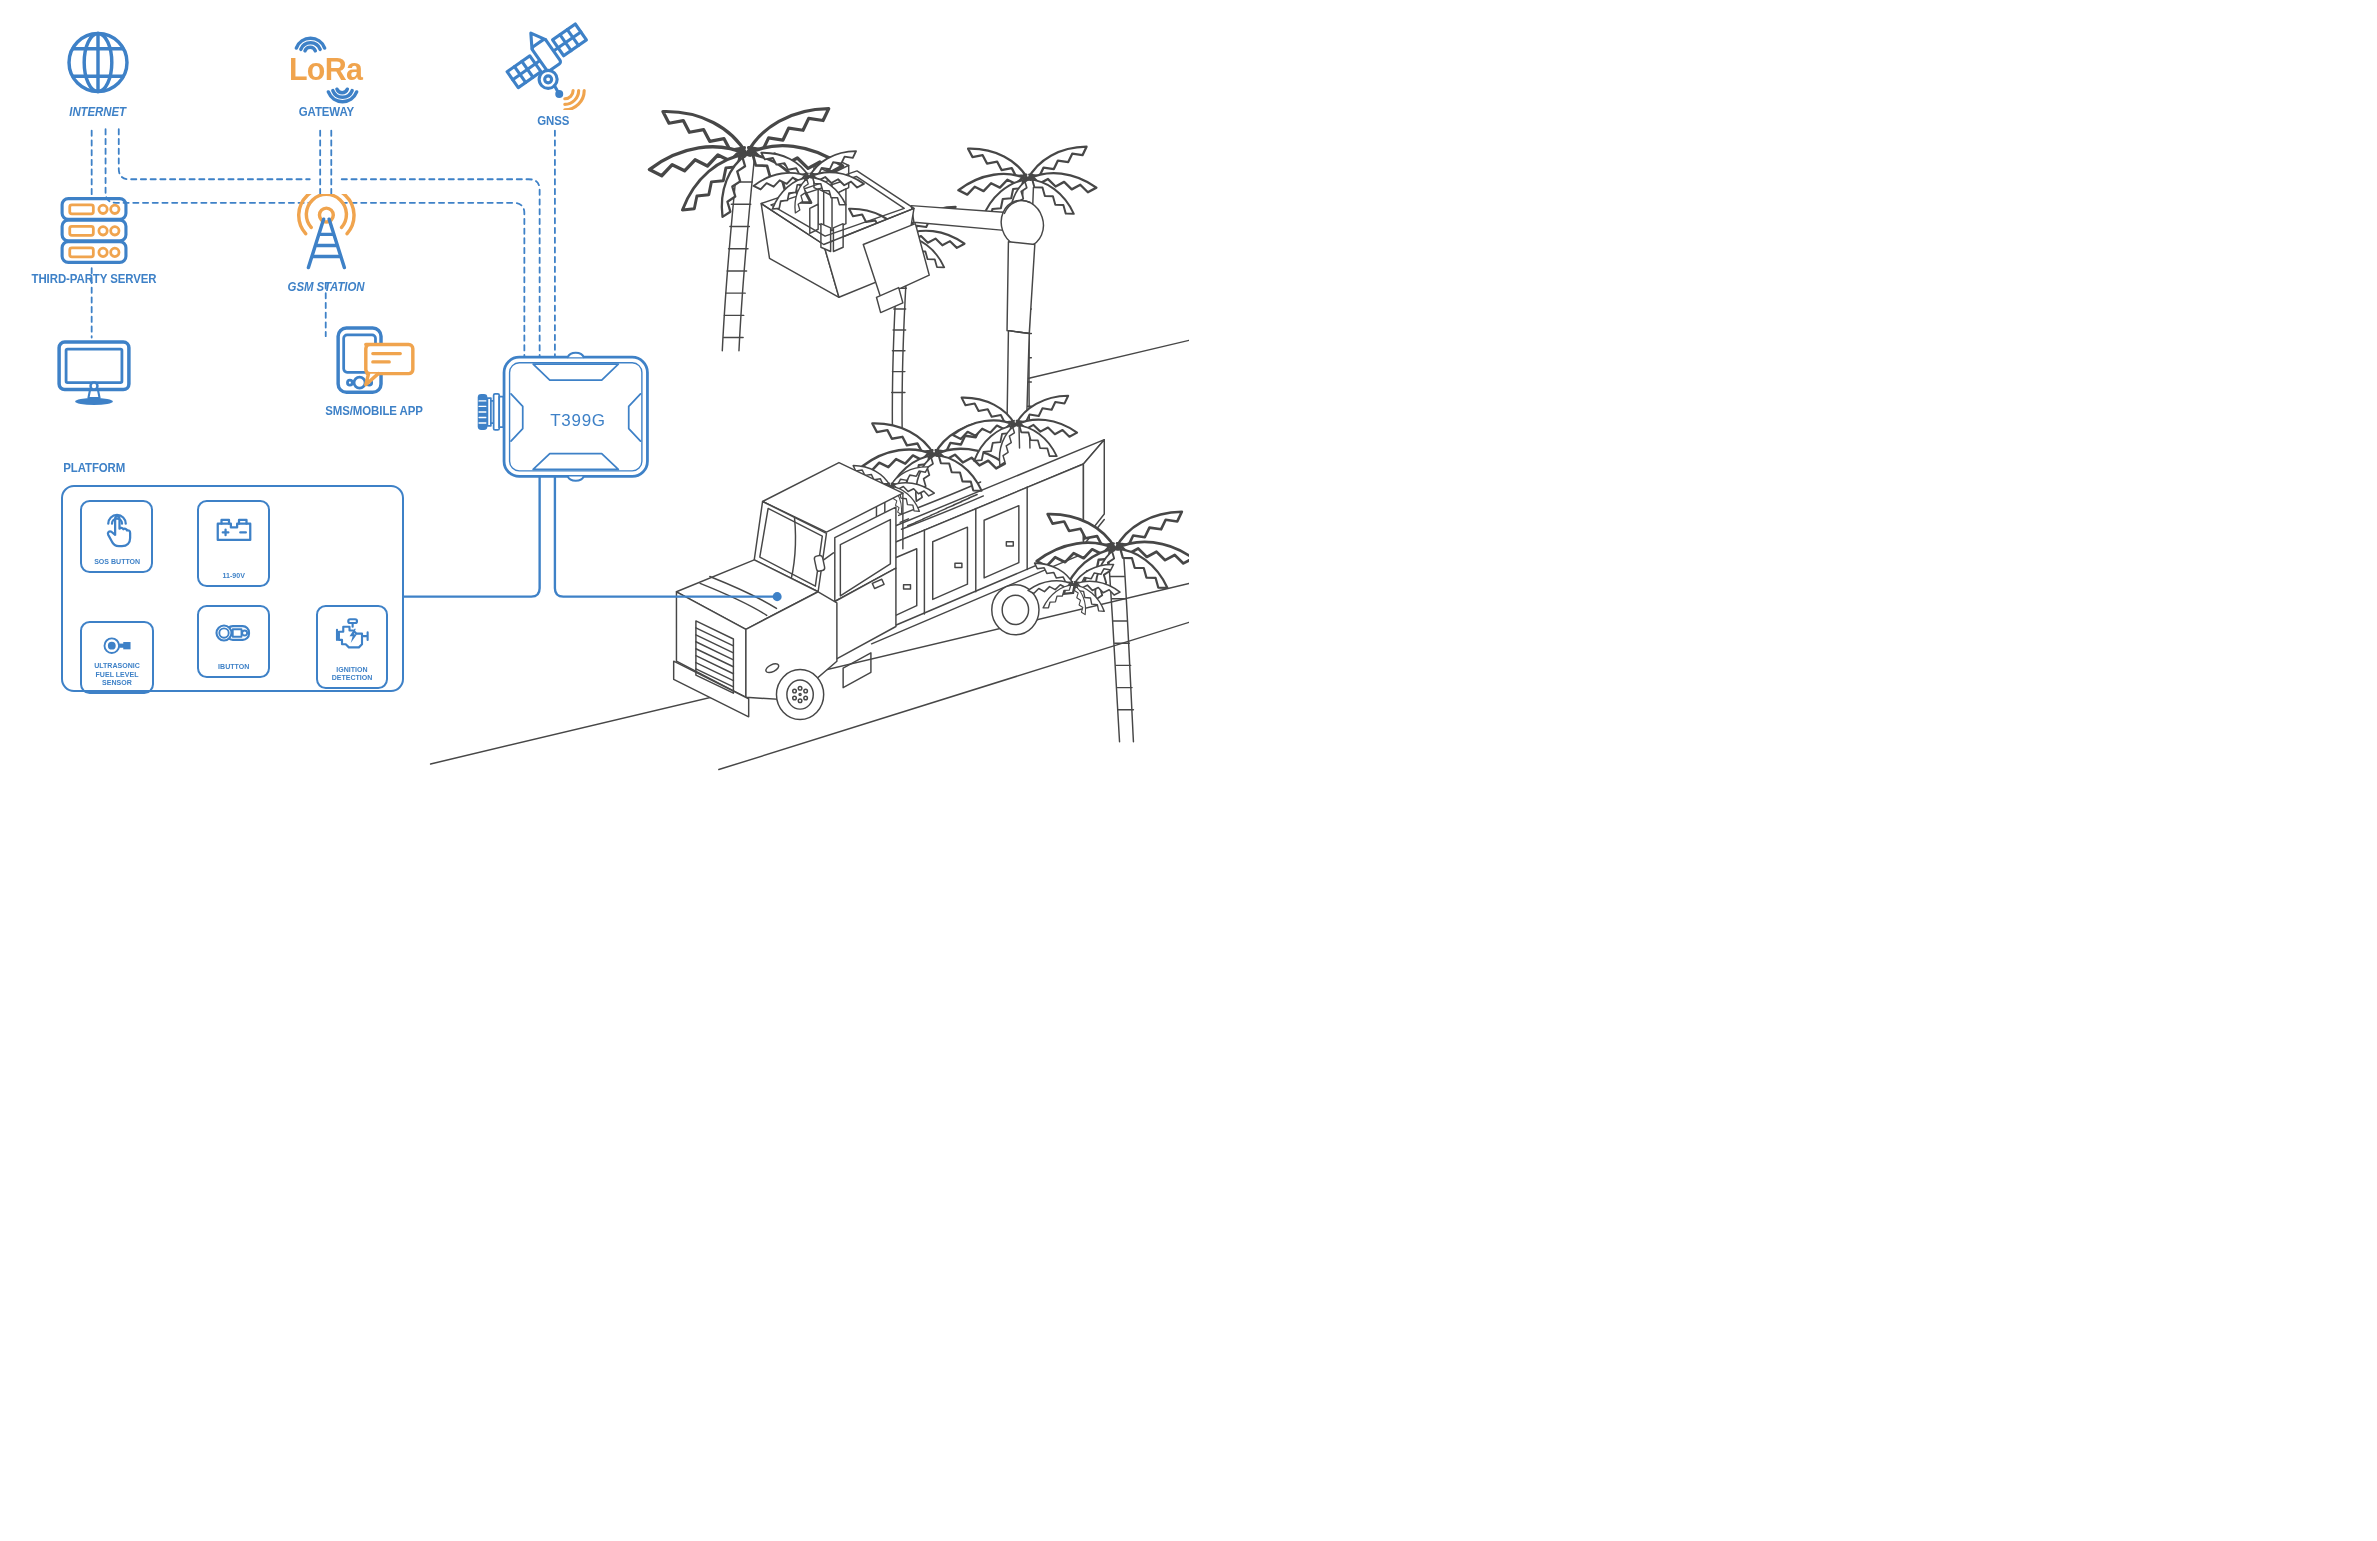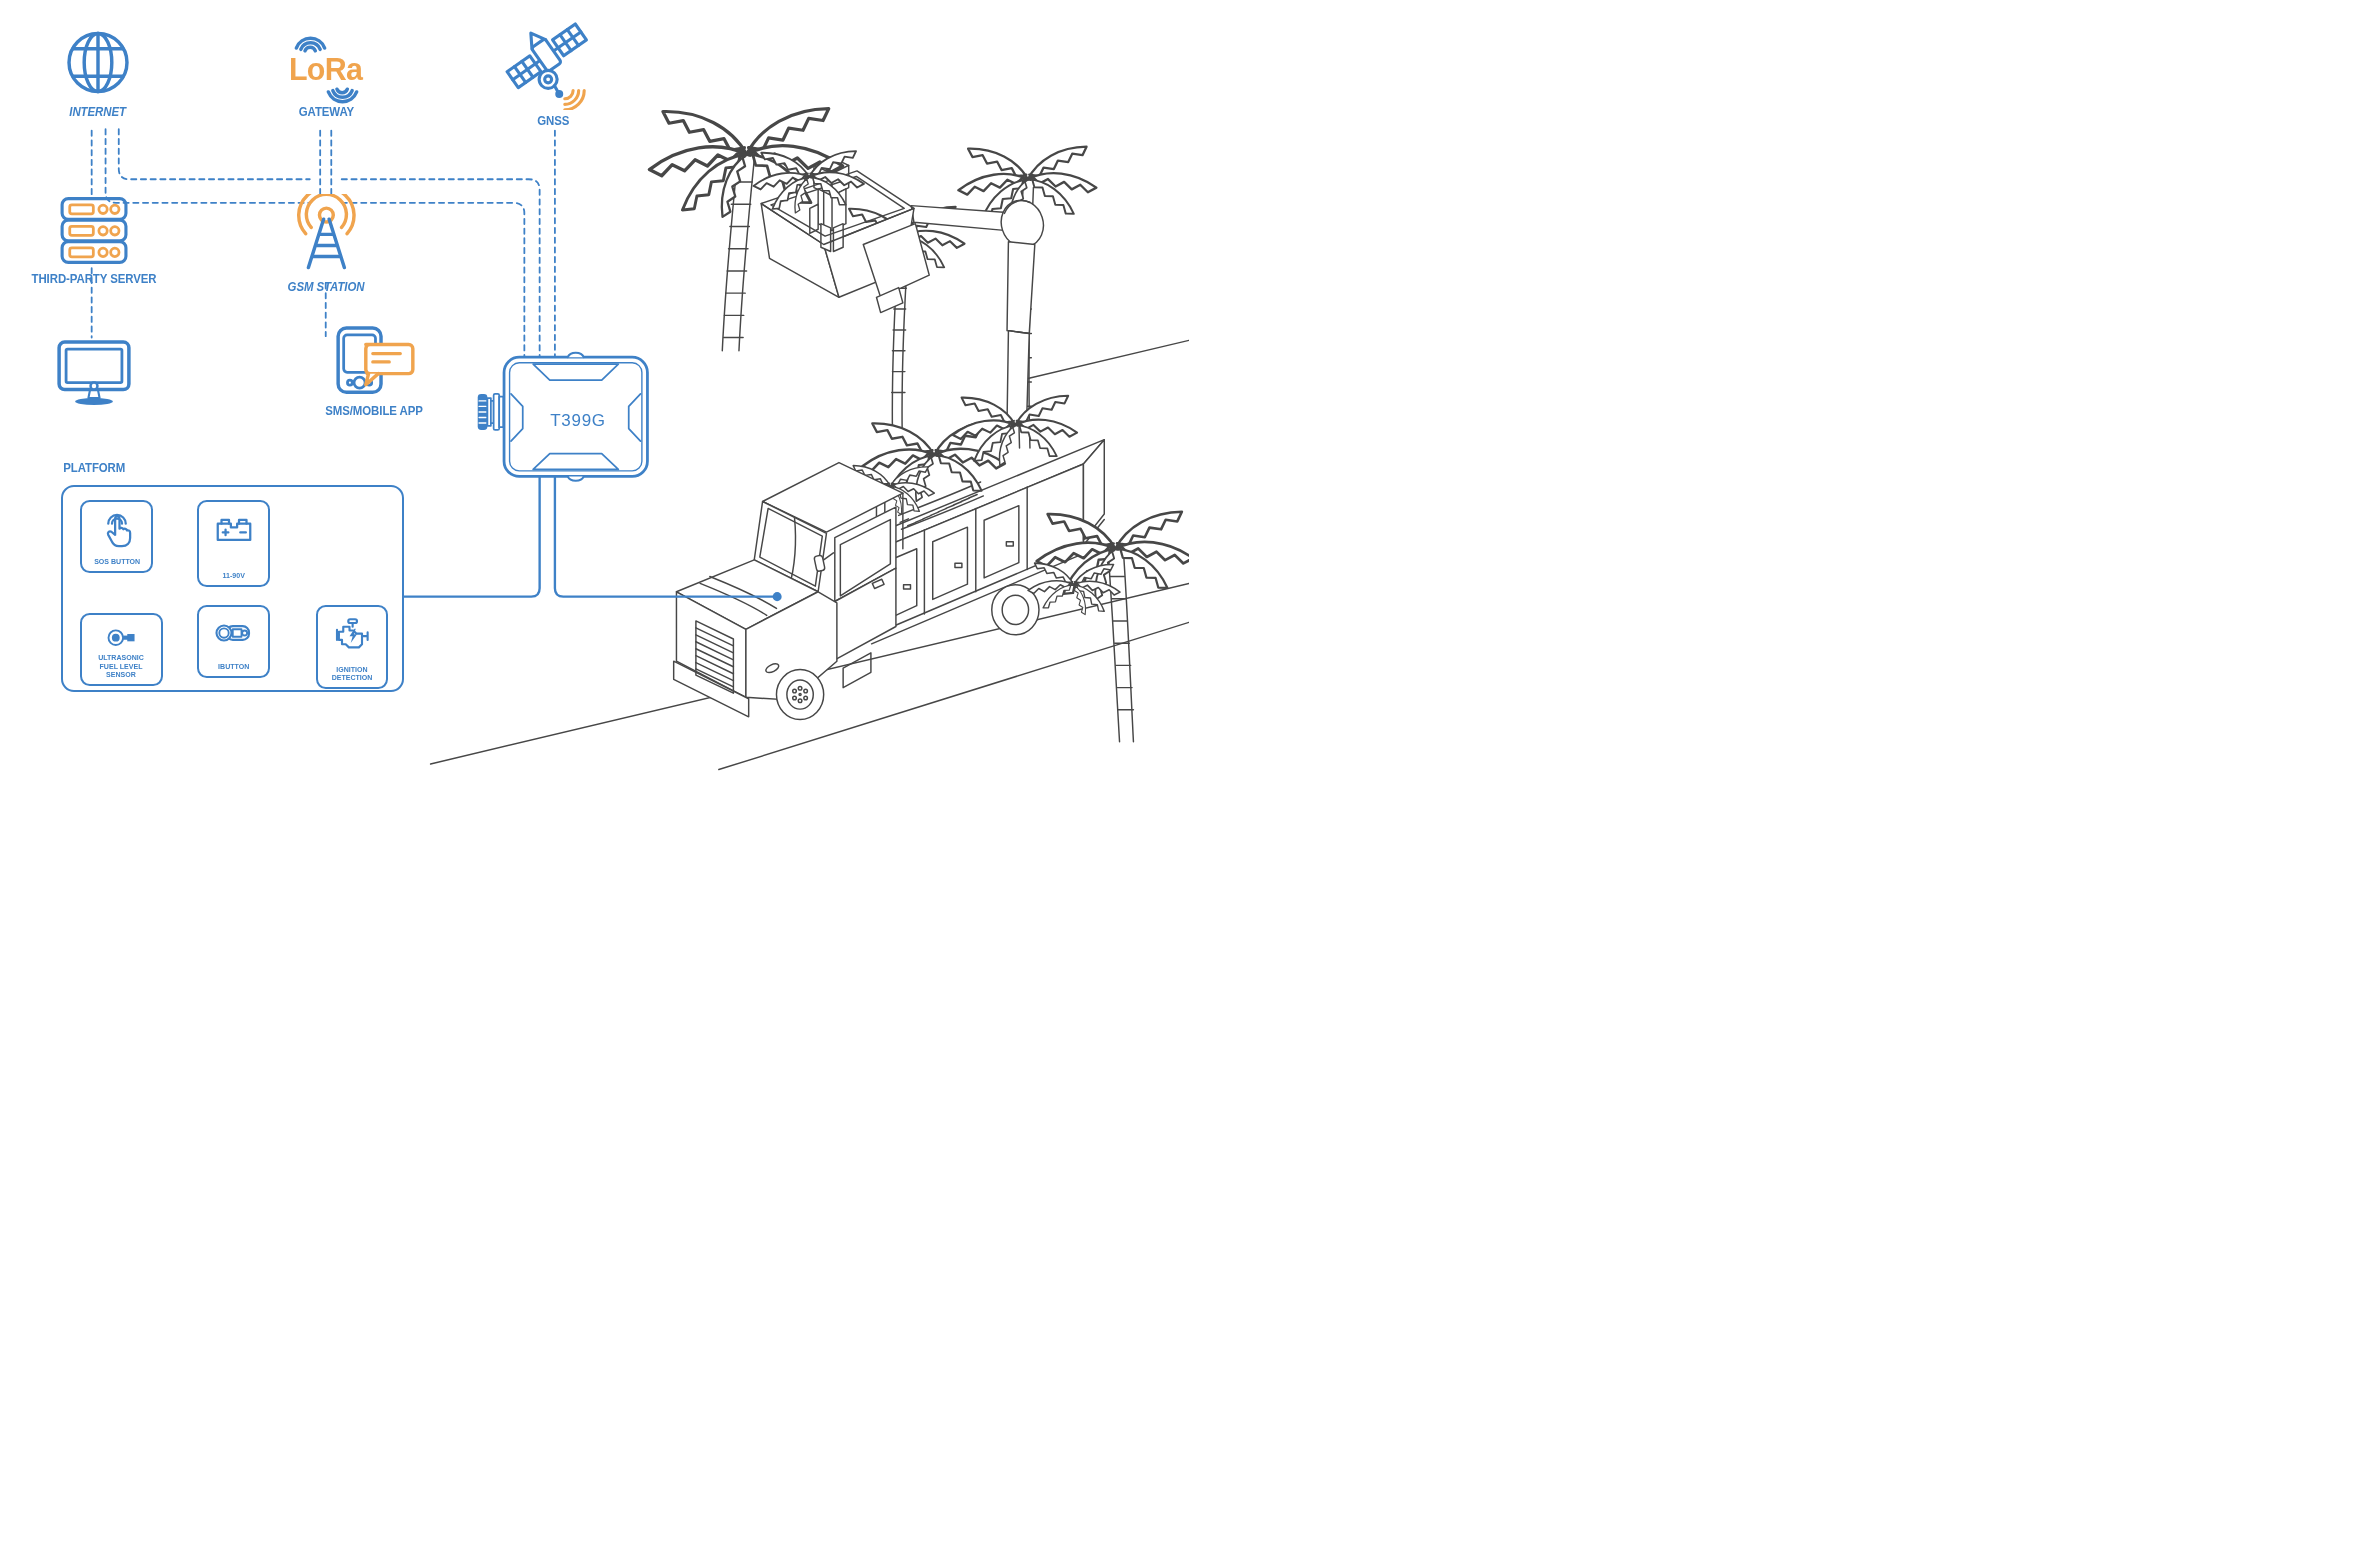--- a/index.html
+++ b/index.html
@@ -367,21 +367,21 @@
       <svg width="40" height="40" viewBox="0 0 64 64">
         <g class="ln" stroke="#3e81c7" stroke-width="3.6" fill="none">
           <path d="M12,25 V19 H24 V25 M40,25 V19 H52 V25"></path>
           <path d="M6,25 H27 V31 H37 V25 H58 V51 H6 Z"></path>
           <path d="M14,39 h9 M18.5,34.5 v9 M42,39 h9"></path>
         </g>
       </svg>
       <div class="tile-label">11-90V</div>
     </div>
 
-    <div class="tile" style="left:16.7px;top:126px;width:83px;height:73px;">
+    <div class="tile" style="left:16.7px;top:134px;width:74px;height:73px;">
       <svg width="40" height="40" viewBox="0 0 64 64">
         <g class="ln" stroke="#3e81c7" stroke-width="3.6">
           <circle cx="22" cy="32" r="14" fill="none"></circle>
           <circle cx="22" cy="32" r="7.5" fill="#3e81c7" stroke="none"></circle>
           <rect x="36" y="28" width="10" height="8" fill="#3e81c7" stroke="none"></rect>
           <rect x="44" y="25" width="14" height="14" fill="#3e81c7" stroke="none"></rect>
         </g>
       </svg>
       <div class="tile-label" style="max-width:68px;">ULTRASONIC FUEL LEVEL SENSOR</div>
     </div>

